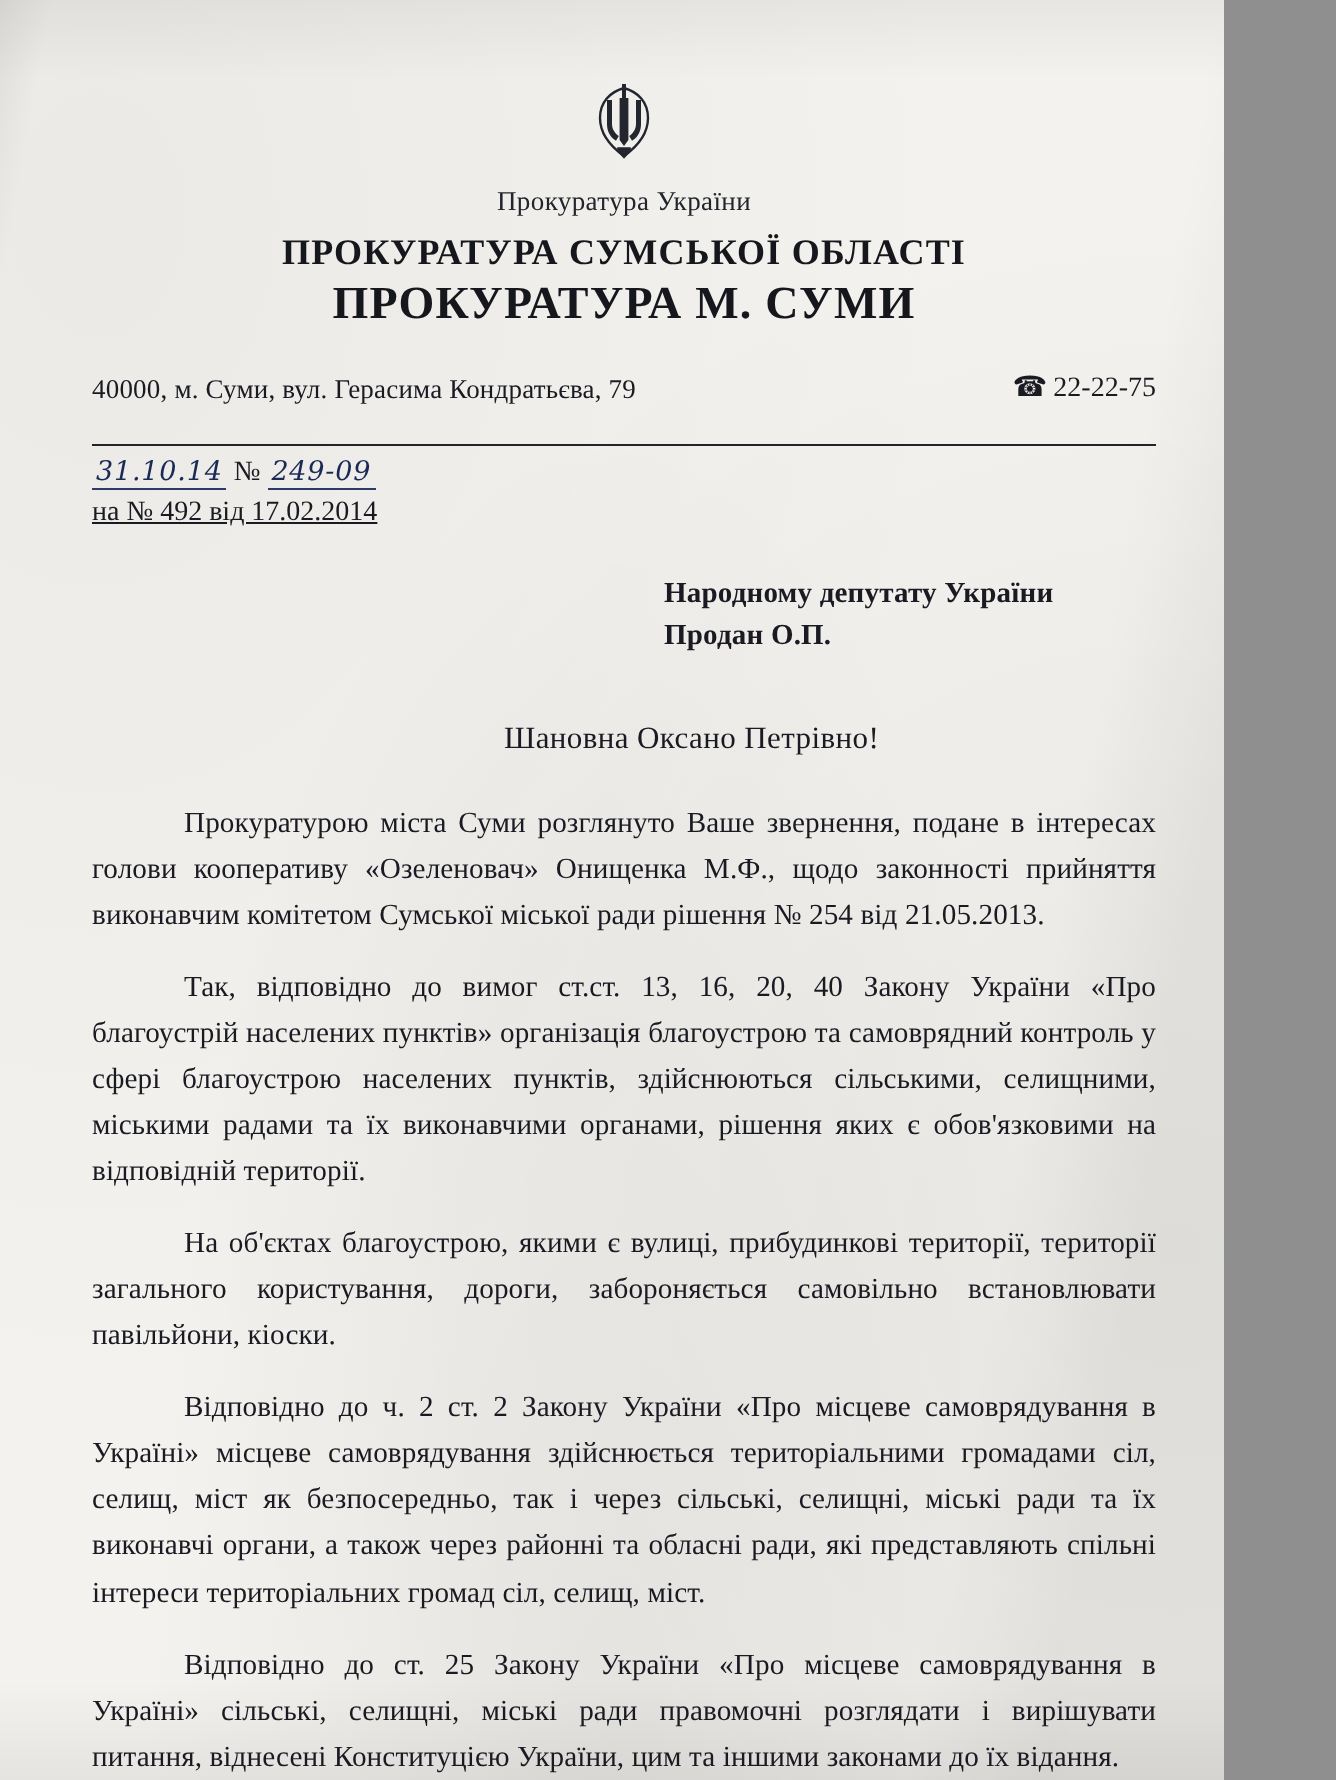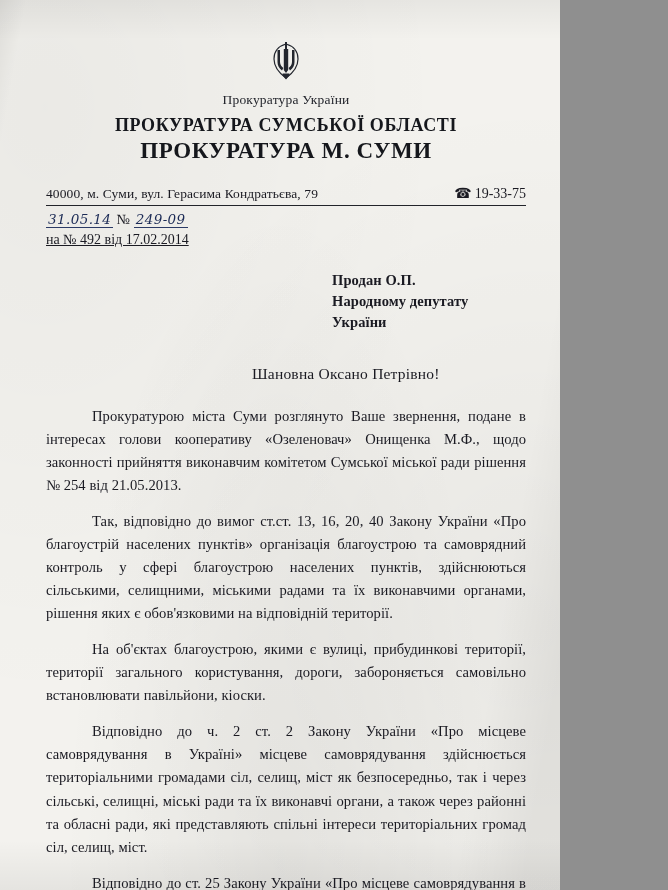--- a/index.html
+++ b/index.html
@@ -2,21 +2,21 @@
 <html><head>
 <meta charset="utf-8">
 <style>
   html, body {
     margin: 0;
     padding: 0;
     background: #8f8f8f;
   }
   .page {
     position: relative;
-    width: 560px;
+    width: 612px;
     height: 890px;
     background: #f3f2ee;
     overflow: hidden;
     font-family: "Liberation Serif", serif;
     color: #1a1a22;
     
     background-image:
       linear-gradient(100deg, rgba(0,0,0,0.06) 0px, rgba(0,0,0,0.00) 26px, rgba(0,0,0,0.00) 600px, rgba(0,0,0,0.05) 668px),
       linear-gradient(180deg, rgba(0,0,0,0.05) 0px, rgba(0,0,0,0.00) 40px, rgba(0,0,0,0.00) 840px, rgba(0,0,0,0.06) 890px);
   }
@@ -73,21 +73,21 @@
     color: #15171c;
   }
 
   
   .addr-row {
     display: flex;
     align-items: flex-end;
     justify-content: space-between;
     margin-top: 22px;
     font-size: 13.5px;
-    padding-bottom: 3px;
+    padding-bottom: 19px;
     border-bottom: 1.6px solid #22242a;
   }
   .addr-text { letter-spacing: 0.1px; }
   .phone-block {
     display: flex;
     align-items: center;
     gap: 3px;
     font-size: 14px;
     white-space: nowrap;
   }
@@ -173,36 +173,36 @@
     </div>
 
     <div class="org-small">Прокуратура України</div>
     <div class="org-line1">ПРОКУРАТУРА  СУМСЬКОЇ ОБЛАСТІ</div>
     <div class="org-line2">ПРОКУРАТУРА М. СУМИ</div>
 
     <div class="addr-row">
       <span class="addr-text">40000, м. Суми, вул. Герасима Кондратьєва, 79</span>
       <span class="phone-block">
         <span class="phone-icon">☎</span>
-        <span>19-33-75</span>
+        <span>22-22-75</span>
       </span>
     </div>
 
     <div class="ref-block">
       <div class="ref-line1">
-        <span class="hw">31.05.14</span>
+        <span class="hw">31.10.14</span>
         <span>№</span>
         <span class="hw">249-09</span>
       </div>
       <div class="ref-line2">на № 492 від 17.02.2014</div>
     </div>
 
     <div class="addressee">
+      <div>Народному депутату України</div>
       <div>Продан О.П.</div>
-      <div>Народному депутату України</div>
     </div>
 
 
     <div class="salutation">Шановна Оксано Петрівно!</div>
 
     <div class="body">
       <p class="para">Прокуратурою міста Суми розглянуто Ваше звернення, подане в інтересах голови кооперативу «Озеленовач» Онищенка М.Ф., щодо законності прийняття виконавчим комітетом Сумської міської ради рішення № 254 від 21.05.2013.</p>
       <p class="para">Так, відповідно до вимог ст.ст. 13, 16, 20, 40 Закону України «Про благоустрій населених пунктів» організація благоустрою та самоврядний контроль у сфері благоустрою населених пунктів, здійснюються сільськими, селищними, міськими радами та їх виконавчими органами, рішення яких є обов'язковими на відповідній території.</p>
       <p class="para">На об'єктах благоустрою, якими є вулиці, прибудинкові території, території загального користування, дороги, забороняється самовільно встановлювати павільйони, кіоски.</p>
       <p class="para">Відповідно до ч. 2 ст. 2 Закону України «Про місцеве самоврядування в Україні» місцеве самоврядування здійснюється територіальними громадами сіл, селищ, міст як безпосередньо, так і через сільські, селищні, міські ради та їх виконавчі органи, а також через районні та обласні ради, які представляють спільні інтереси територіальних громад сіл, селищ, міст.</p>

